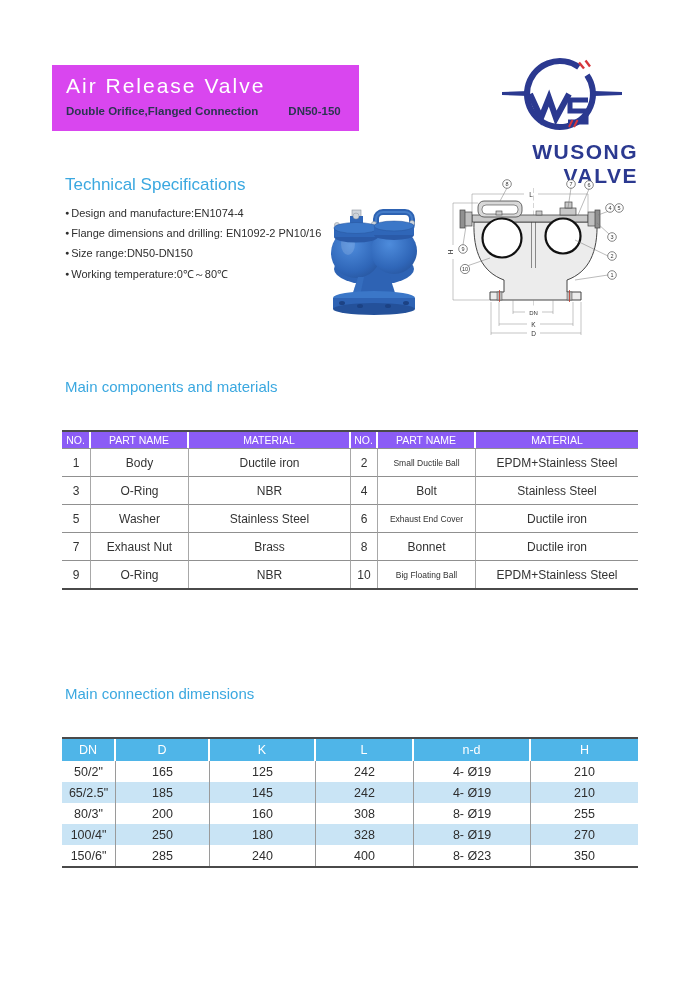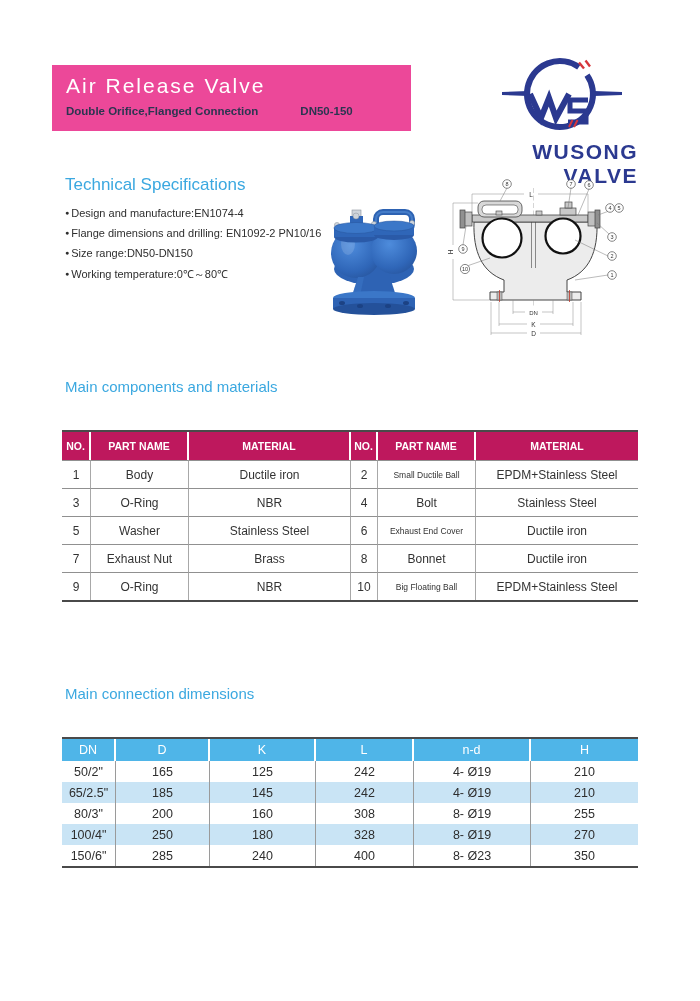--- a/index.html
+++ b/index.html
@@ -2,26 +2,26 @@
 <html><head>
 <meta charset="utf-8">
 <style>
   html,body { margin:0; padding:0; background:#fff; }
   .page {
     position:relative; width:700px; height:1001px; background:#ffffff;
     font-family:"Liberation Sans", sans-serif; overflow:hidden;
   }
   
   .band {
-    position:absolute; left:52px; top:65px; width:359px; height:66px;
-    background:#ec4899; box-sizing:border-box; padding:9px 0 0 14px;
+    position:absolute; left:52px; top:65px; width:307px; height:66px;
+    background:#d946ef; box-sizing:border-box; padding:9px 0 0 14px;
   }
   .band-title { font-size:21px; color:#ffffff; letter-spacing:2px; }
   .band-sub { margin-top:7px; font-size:11.5px; font-weight:bold; color:#2b3550; }
-  .band-sub .dn { margin-left:42px; }
+  .band-sub .dn { margin-left:30px; }
   
   .logo-svg { position:absolute; left:500px; top:50px; }
   .brand {
     position:absolute; left:488px; top:140px; width:150px; text-align:right;
     font-size:21px; font-weight:bold; color:#2B3990; letter-spacing:1.5px;
   }
   
   .sec-heading { position:absolute; color:#3BA8E0; }
   #ts-heading { left:65px; top:175px; font-size:17px; }
   #mc-heading { left:65px; top:378px; font-size:15px; }
@@ -34,22 +34,22 @@
   
   .photo { position:absolute; left:312px; top:197px; }
   .drawing { position:absolute; left:438px; top:166px; }
   
   .comp-table {
     position:absolute; left:62px; top:430px; width:576px;
     border-collapse:separate; border-spacing:0; table-layout:fixed;
     border-top:2px solid #4a4a4a; border-bottom:2px solid #4a4a4a;
   }
   .comp-table th {
-    background:#be185d; color:#ffffff; font-size:10.5px; font-weight:bold;
-    height:28px; padding:0; border-right:2px solid #ffffff;
+    background:#8b5cf6; color:#ffffff; font-size:10.5px; font-weight:normal;
+    height:16px; padding:0; border-right:2px solid #ffffff;
   }
   .comp-table th:last-child { border-right:none; }
   .comp-table td {
     height:27px; padding:0; text-align:center; font-size:12px; color:#333333;
     border-top:1px solid #909090; border-right:1px solid #a8a8a8;
     overflow:hidden; white-space:nowrap;
   }
   .comp-table td:last-child { border-right:none; }
   .comp-table td.sm { font-size:8.5px; }
   

